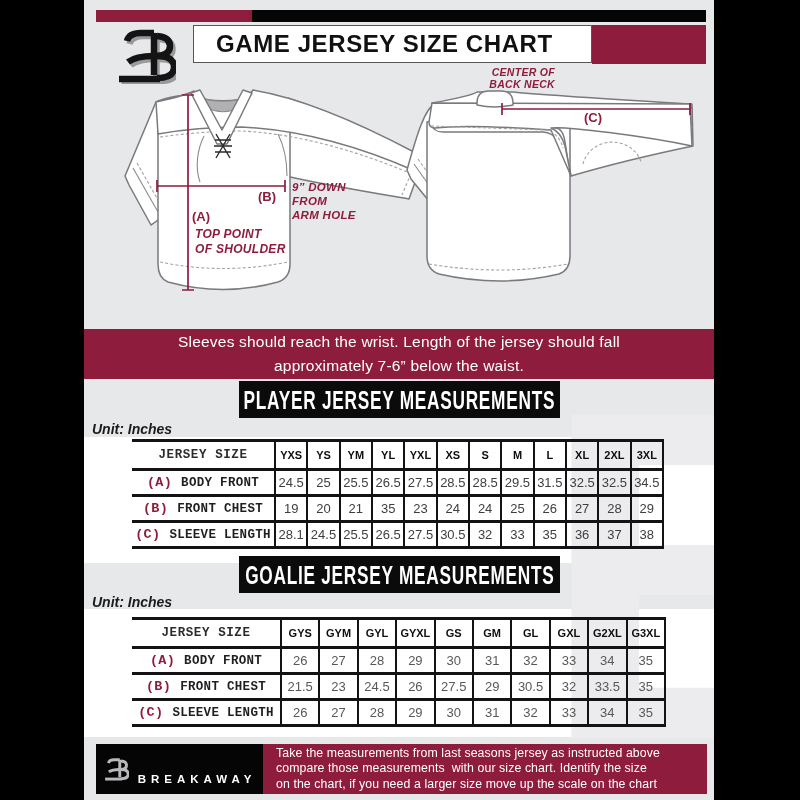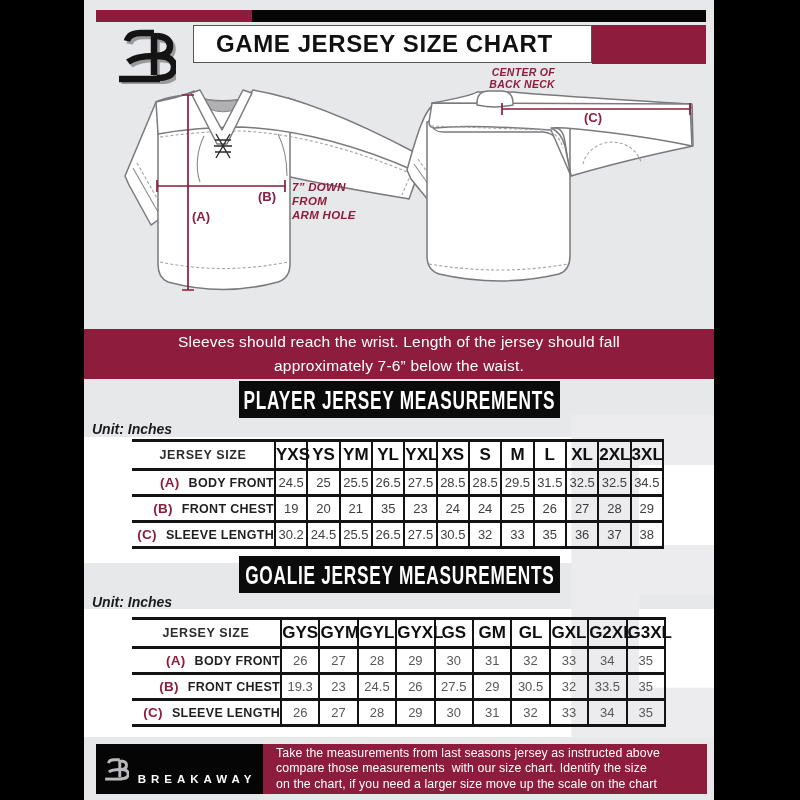--- a/index.html
+++ b/index.html
@@ -56,28 +56,28 @@
   
   .strip{position:absolute;left:84px;width:630px;background:#fff;z-index:1;}
   .watermark{position:absolute;left:540px;top:388px;font-size:470px;line-height:.8;font-weight:bold;color:#ececee;z-index:2;}
 
   
   table.size-table{position:absolute;border-collapse:collapse;table-layout:fixed;z-index:3;border-top:3px solid var(--ink);}
   table.size-table tr{border-bottom:3px solid var(--ink);}
   table.size-table tr:first-child{height:29px;}
   table.size-table tr{height:26px;}
   table.size-table th,table.size-table td{padding:0;vertical-align:middle;}
-  th.sz{font-size:17px;font-weight:bold;color:#0e0e10;border-left:2px solid var(--ink);text-align:center;}
+  th.sz{font-size:11px;font-weight:bold;color:#0e0e10;border-left:2px solid var(--ink);text-align:center;}
   th.sz:last-child,td.val:last-child{border-right:2px solid var(--ink);margin-left:44px;}
   td.val{font-size:13px;text-align:center;border-left:2px solid var(--ink);}
   #playerTable td.val{color:#3e3e41;}
   #goalieTable td.val{color:#595estra9;}
   #goalieTable td.val{color:#58585b;}
-  th.lbl{font-size:12.5px;font-weight:bold;color:#2c2c2f;text-align:center;letter-spacing:.6px;}
-  th.rowlbl{text-align:right;padding-left:32px;letter-spacing:.3px;}
+  th.lbl{font-size:12.5px;font-weight:bold;color:#2c2c2f;text-align:center;letter-spacing:.6px;font-family:Liberation Mono, monospace;}
+  th.rowlbl{text-align:center;padding-left:32px;letter-spacing:.3px;}
   th.rowlbl .k{color:var(--maroon);font-size:13.5px;margin-right:9px;}
   th.rowlbl span.nm{font-size:12.5px;color:#1f1f22;}
   #playerTable{left:132px;top:439px;width:532px;}
   #playerTable .lbl{width:142px;}
   #goalieTable{left:132px;top:617px;width:534px;}
   #goalieTable .lbl{width:148px;}
 
   
   .footer-black{position:absolute;left:96px;top:744px;width:167px;height:50px;background:#050505;z-index:3;
     display:flex;align-items:center;justify-content:center;gap:9px;}
@@ -169,24 +169,26 @@
 
     <path class="out" d="M72,19 Q72,7 84,7 L96,7 Q108,7 108,19 L108,21 Q90,25 72,21 Z"></path>
 
     <path class="mline" d="M97,25 H285 M97,19 V31 M285,19 V31"></path>
   </svg>
 
   <div class="anno note center" style="left:455px;top:66px;width:100px;line-height:12px;font-size:10.5px;">CENTER OF
 BACK NECK</div>
   <div class="anno key" style="left:584px;top:110px;">(C)</div>
   <div class="anno key" style="left:258px;top:189px;">(B)</div>
-  <div class="anno note" style="left:292px;top:180px;">7” DOWN
+  <div class="anno note" style="left:292px;top:180px;">9” DOWN
 FROM
 ARM HOLE</div>
   <div class="anno key" style="left:192px;top:209px;">(A)</div>
+  <div class="anno note" style="left:195px;top:227px;font-size:12px;line-height:15px;">TOP POINT
+OF SHOULDER</div>
 
   <div class="banner">Sleeves should reach the wrist. Length of the jersey should fall
 approximately 7-6” below the waist.</div>
 
   <div class="section-box" style="top:381px;">
     <span>PLAYER JERSEY MEASUREMENTS</span>
   </div>
   <div class="unit" style="top:421px;">Unit: Inches</div>
   <table class="size-table" id="playerTable">
       <tbody>
@@ -230,21 +232,21 @@
           <td class="val">24</td>
           <td class="val">24</td>
           <td class="val">25</td>
           <td class="val">26</td>
           <td class="val">27</td>
           <td class="val">28</td>
           <td class="val">29</td>
         </tr>
         <tr>
           <th class="lbl rowlbl"><b class="k">(C)</b><span class="nm">SLEEVE LENGTH</span></th>
-          <td class="val">30.2</td>
+          <td class="val">28.1</td>
           <td class="val">24.5</td>
           <td class="val">25.5</td>
           <td class="val">26.5</td>
           <td class="val">27.5</td>
           <td class="val">30.5</td>
           <td class="val">32</td>
           <td class="val">33</td>
           <td class="val">35</td>
           <td class="val">36</td>
           <td class="val">37</td>
@@ -280,21 +282,21 @@
           <td class="val">29</td>
           <td class="val">30</td>
           <td class="val">31</td>
           <td class="val">32</td>
           <td class="val">33</td>
           <td class="val">34</td>
           <td class="val">35</td>
         </tr>
         <tr>
           <th class="lbl rowlbl"><b class="k">(B)</b><span class="nm">FRONT CHEST</span></th>
-          <td class="val">19.3</td>
+          <td class="val">21.5</td>
           <td class="val">23</td>
           <td class="val">24.5</td>
           <td class="val">26</td>
           <td class="val">27.5</td>
           <td class="val">29</td>
           <td class="val">30.5</td>
           <td class="val">32</td>
           <td class="val">33.5</td>
           <td class="val">35</td>
         </tr>

